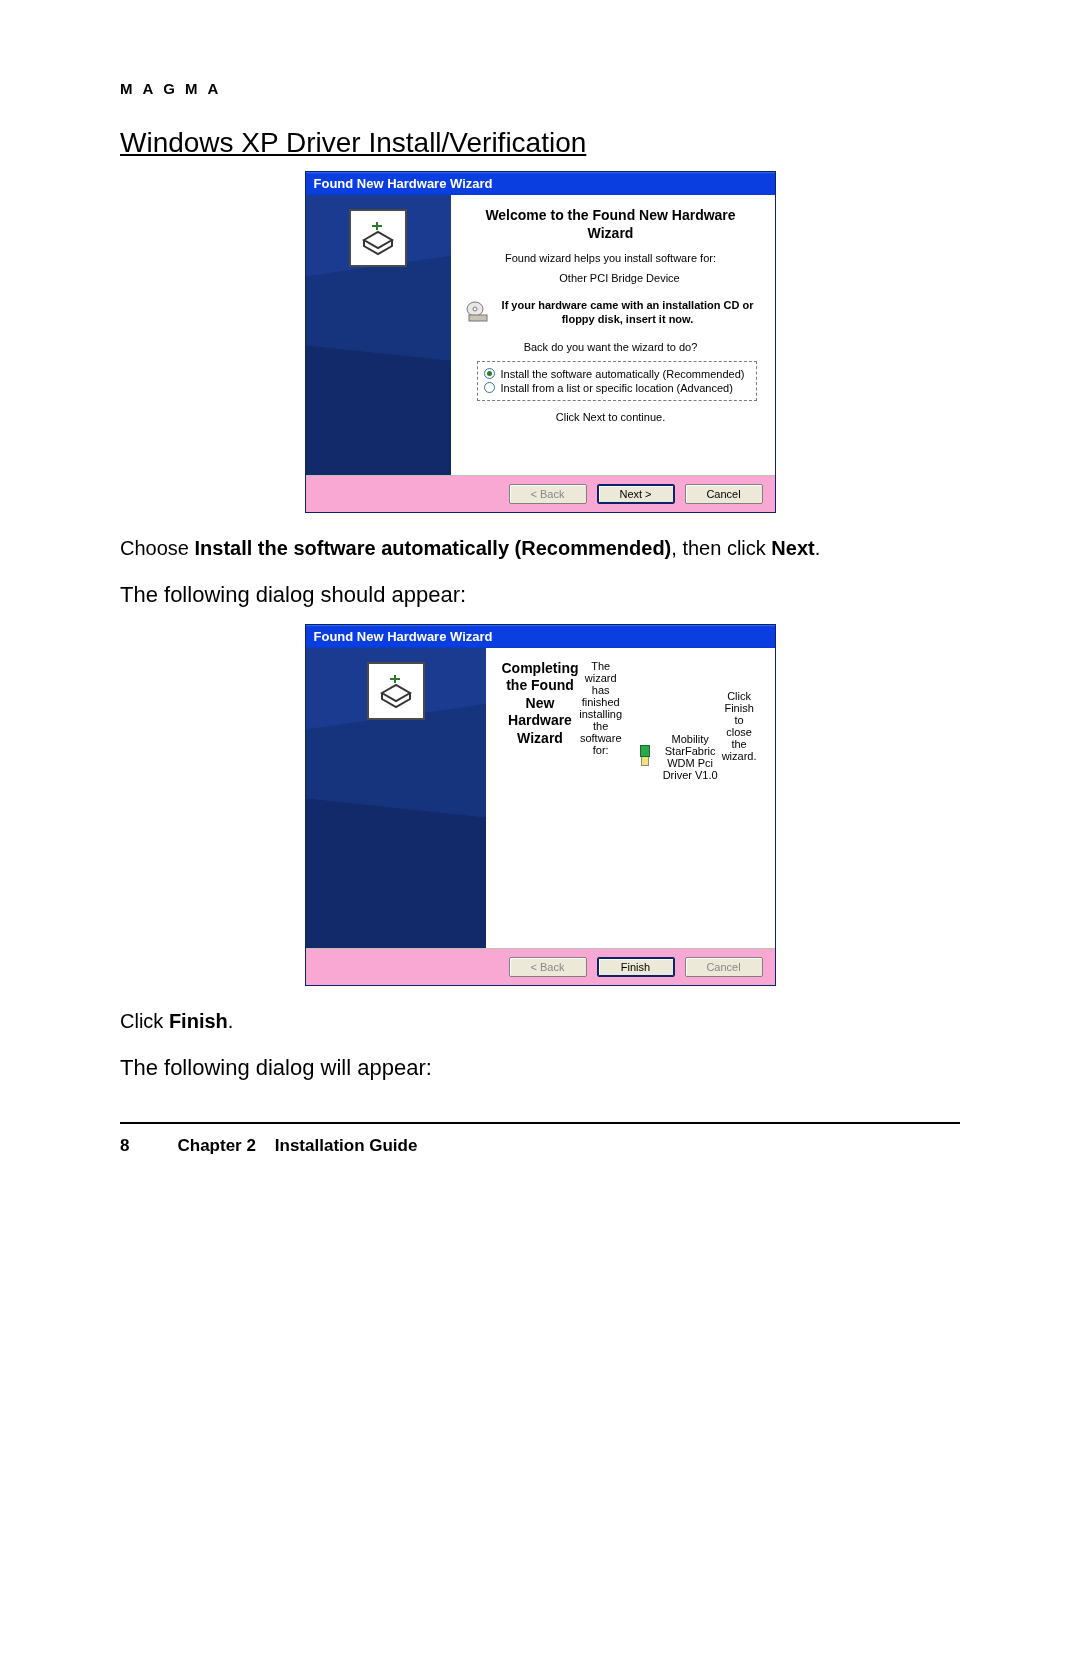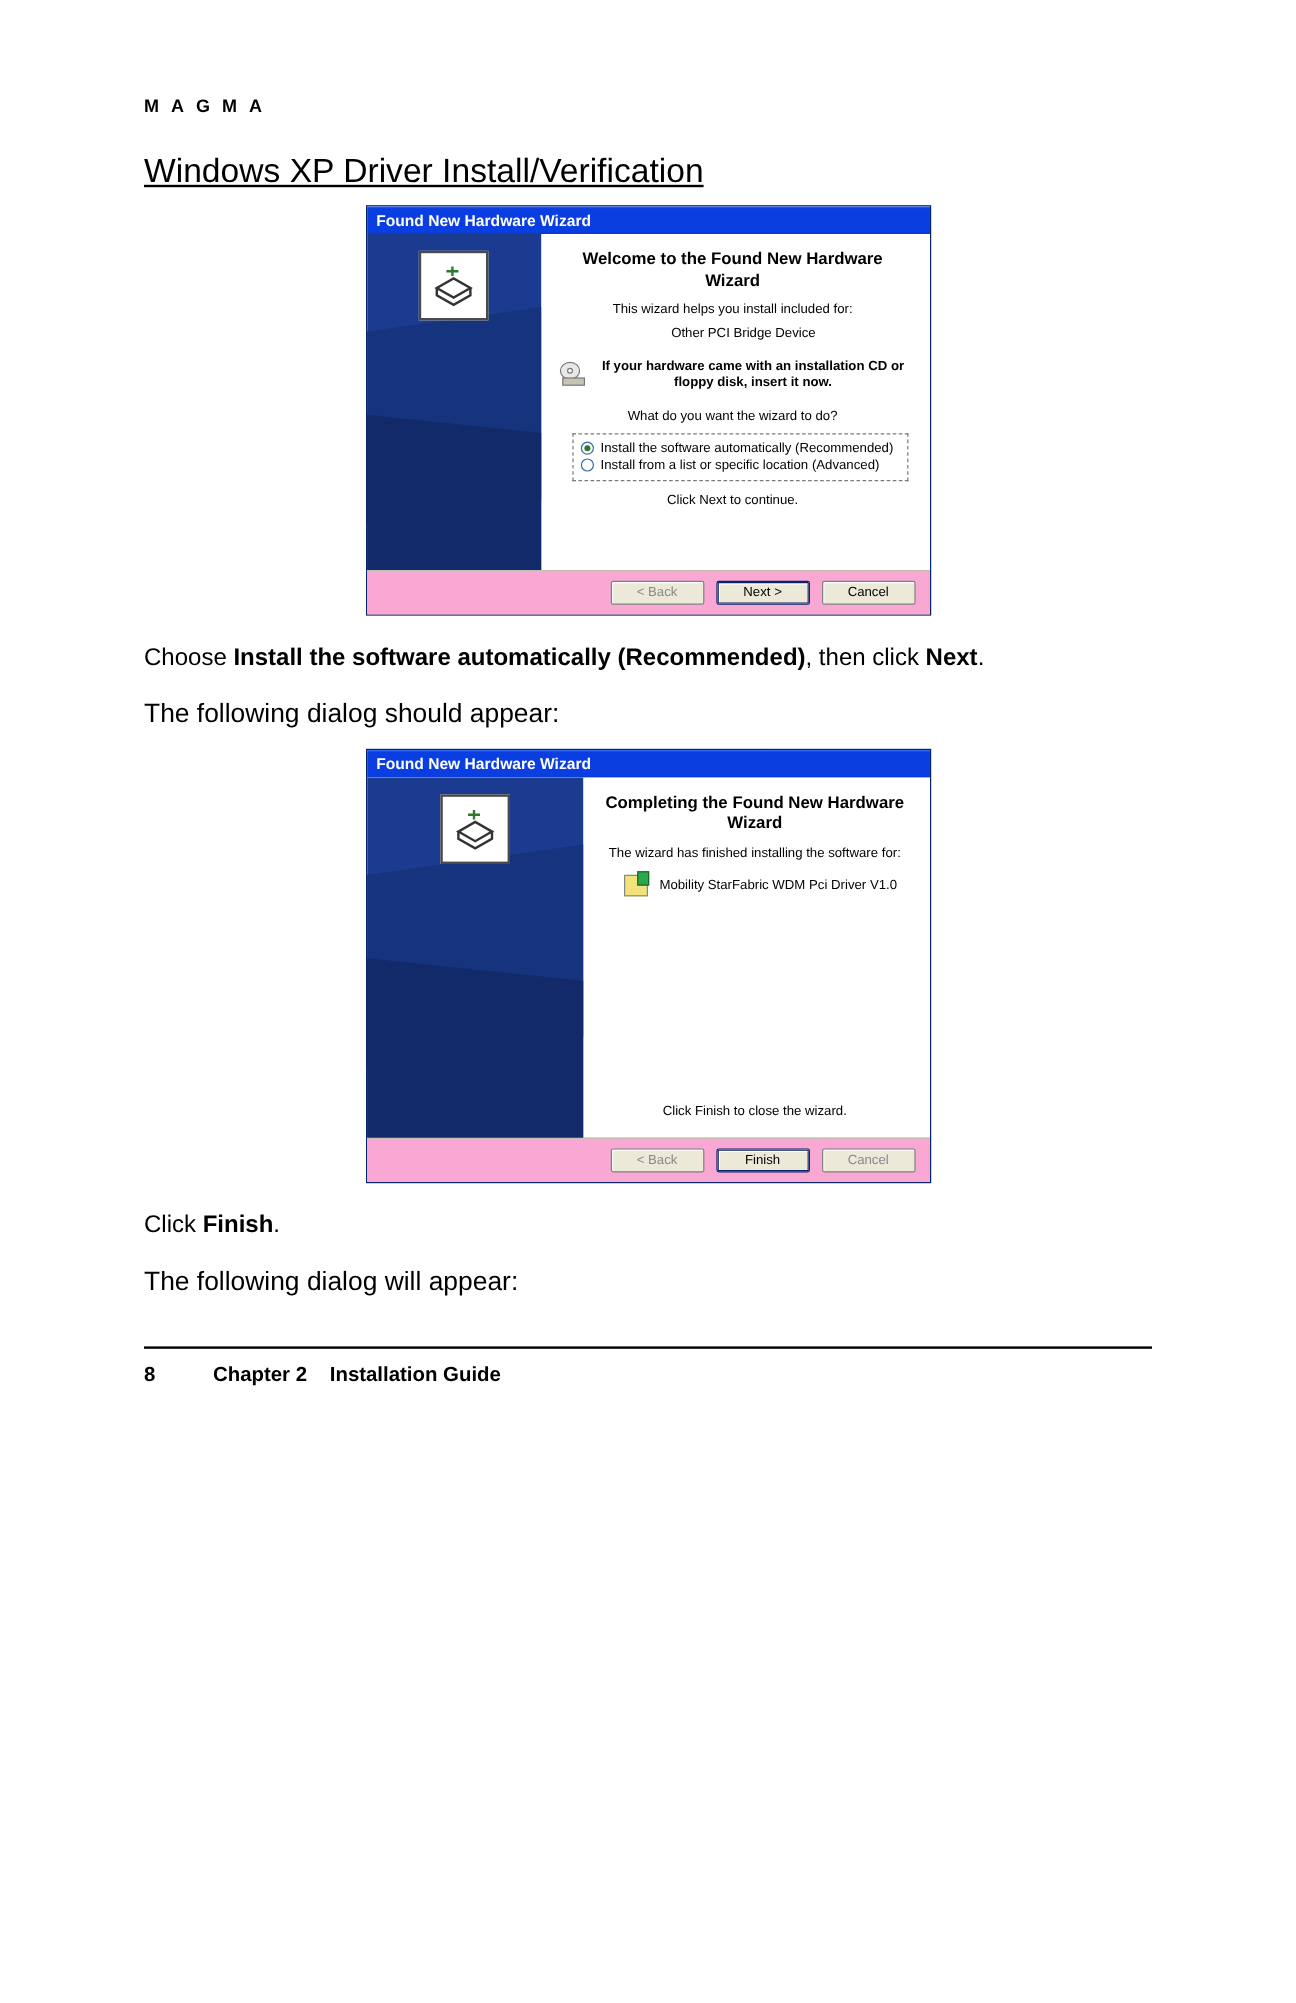--- a/index.html
+++ b/index.html
@@ -150,21 +150,21 @@
     border: none; border-top: 2px solid #000;
     margin: 40px 0 12px 0;
   }
   .footer {
     font-size: 17px;
     font-weight: bold;
     display:flex; gap: 48px;
   }
   .dlg2 .xp-body { }
   .dlg2 .xp-side { min-height: 300px; }
-  .dlg2 .xp-content { min-height: 300px; display:flex; flex-direction:column;padding-left:16px; }
+  .dlg2 .xp-content { min-height: 300px; display:flex; flex-direction:row;padding-left:16px; }
   .dlg2 .spacer { flex:1; }
 </style>
 </head>
 <body>
 
 <div class="page">
   <div class="header-brand">MAGMA</div>
 
   <div class="section-title">Windows XP Driver Install/Verification</div>
 
@@ -183,33 +183,33 @@
                 <g fill="none" stroke="#333" stroke-width="2">
                   <path d="M6 22 L20 14 L34 22 L20 30 Z"></path>
                   <path d="M6 22 L6 28 L20 36 L34 28 L34 22"></path>
                   <path d="M14 8 L24 8 M19 4 L19 12" stroke="#2a7a2a"></path>
                 </g>
               </svg>
           </div>
         </div>
         <div class="xp-content">
           <div class="xp-heading">Welcome to the Found New Hardware Wizard</div>
-          <div class="xp-line">This wizard helps you install included for:</div>
+          <div class="xp-line">Found wizard helps you install software for:</div>
           <div class="xp-sub">Other PCI Bridge Device</div>
           <div class="xp-cd-row">
             <span class="cd-icon">
               <svg viewBox="0 0 26 22">
                   <ellipse cx="10" cy="8" rx="8" ry="7" fill="#e8e8e8" stroke="#777"></ellipse>
                   <circle cx="10" cy="8" r="2" fill="#fff" stroke="#777"></circle>
                   <rect x="4" y="14" width="18" height="6" fill="#c8c4b4" stroke="#777"></rect>
                 </svg>
             </span>
             <span>If your hardware came with an installation CD or floppy disk, insert it now.</span>
           </div>
-          <div class="xp-line">What do you want the wizard to do?</div>
+          <div class="xp-line">Back do you want the wizard to do?</div>
           <div class="xp-radio-group">
             <div class="xp-radio-row">
               <span class="xp-radio checked"></span>
               <span>Install the software automatically (Recommended)</span>
             </div>
             <div class="xp-radio-row">
               <span class="xp-radio"></span>
               <span>Install from a list or specific location (Advanced)</span>
             </div>
           </div>

